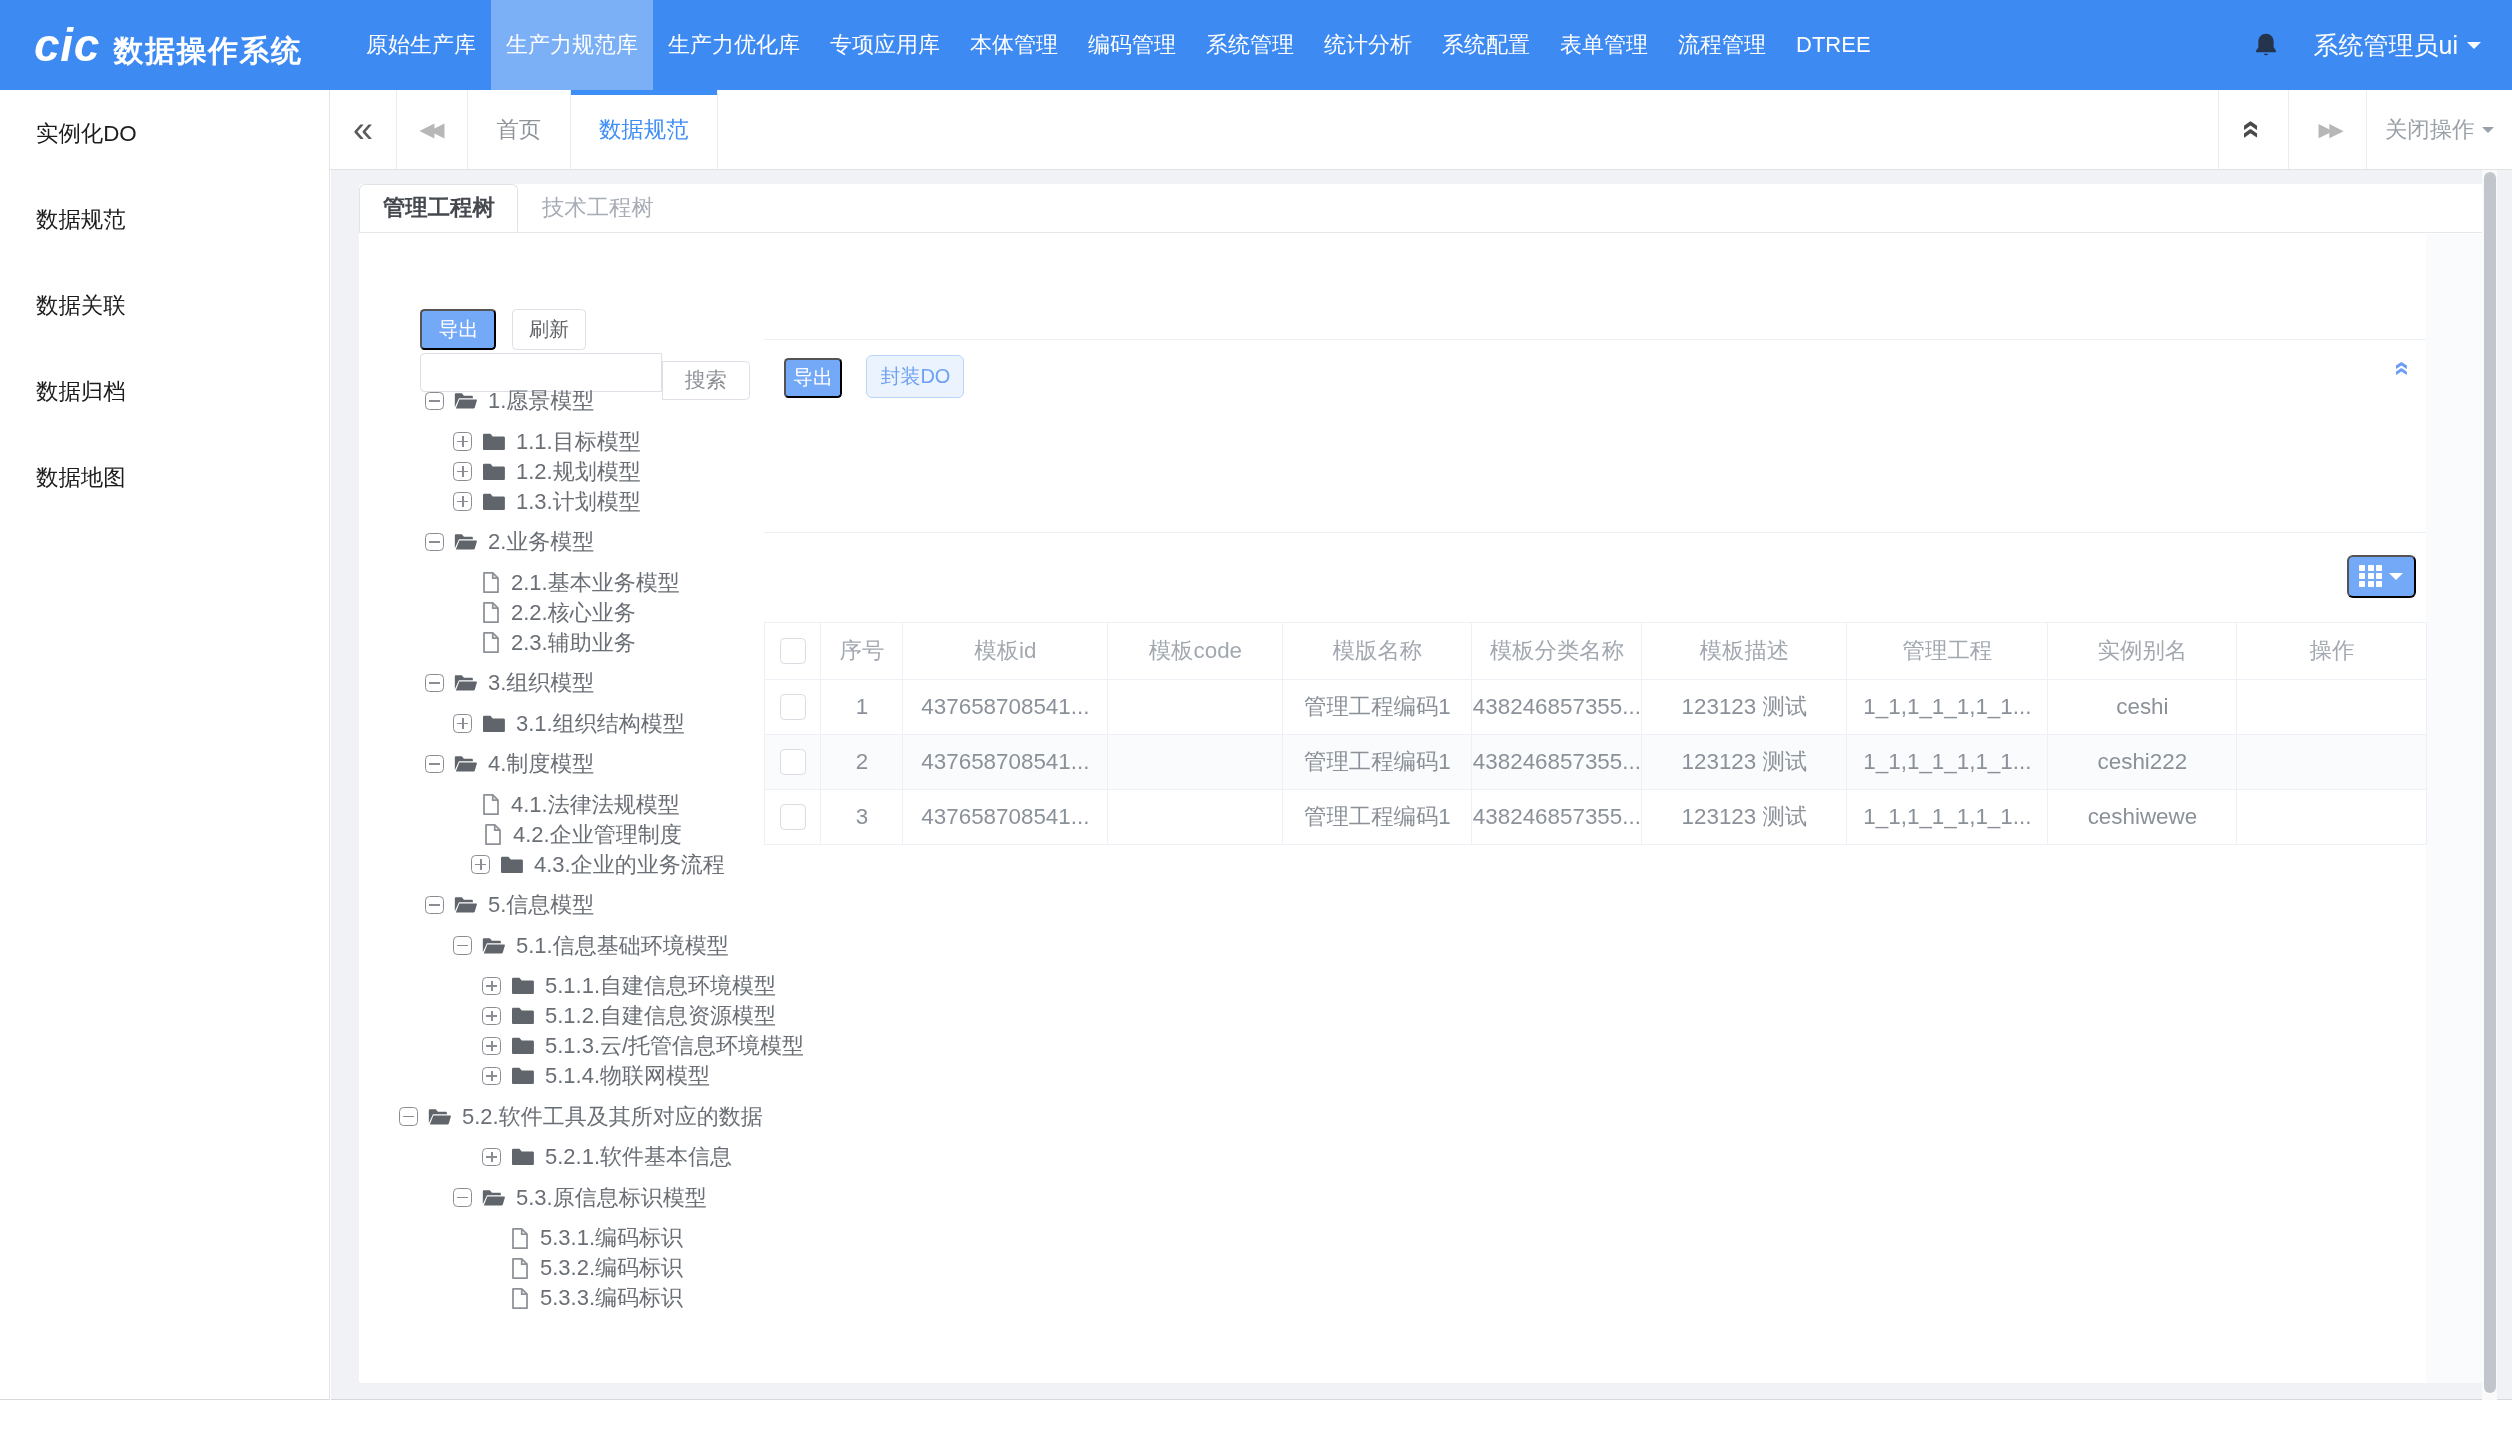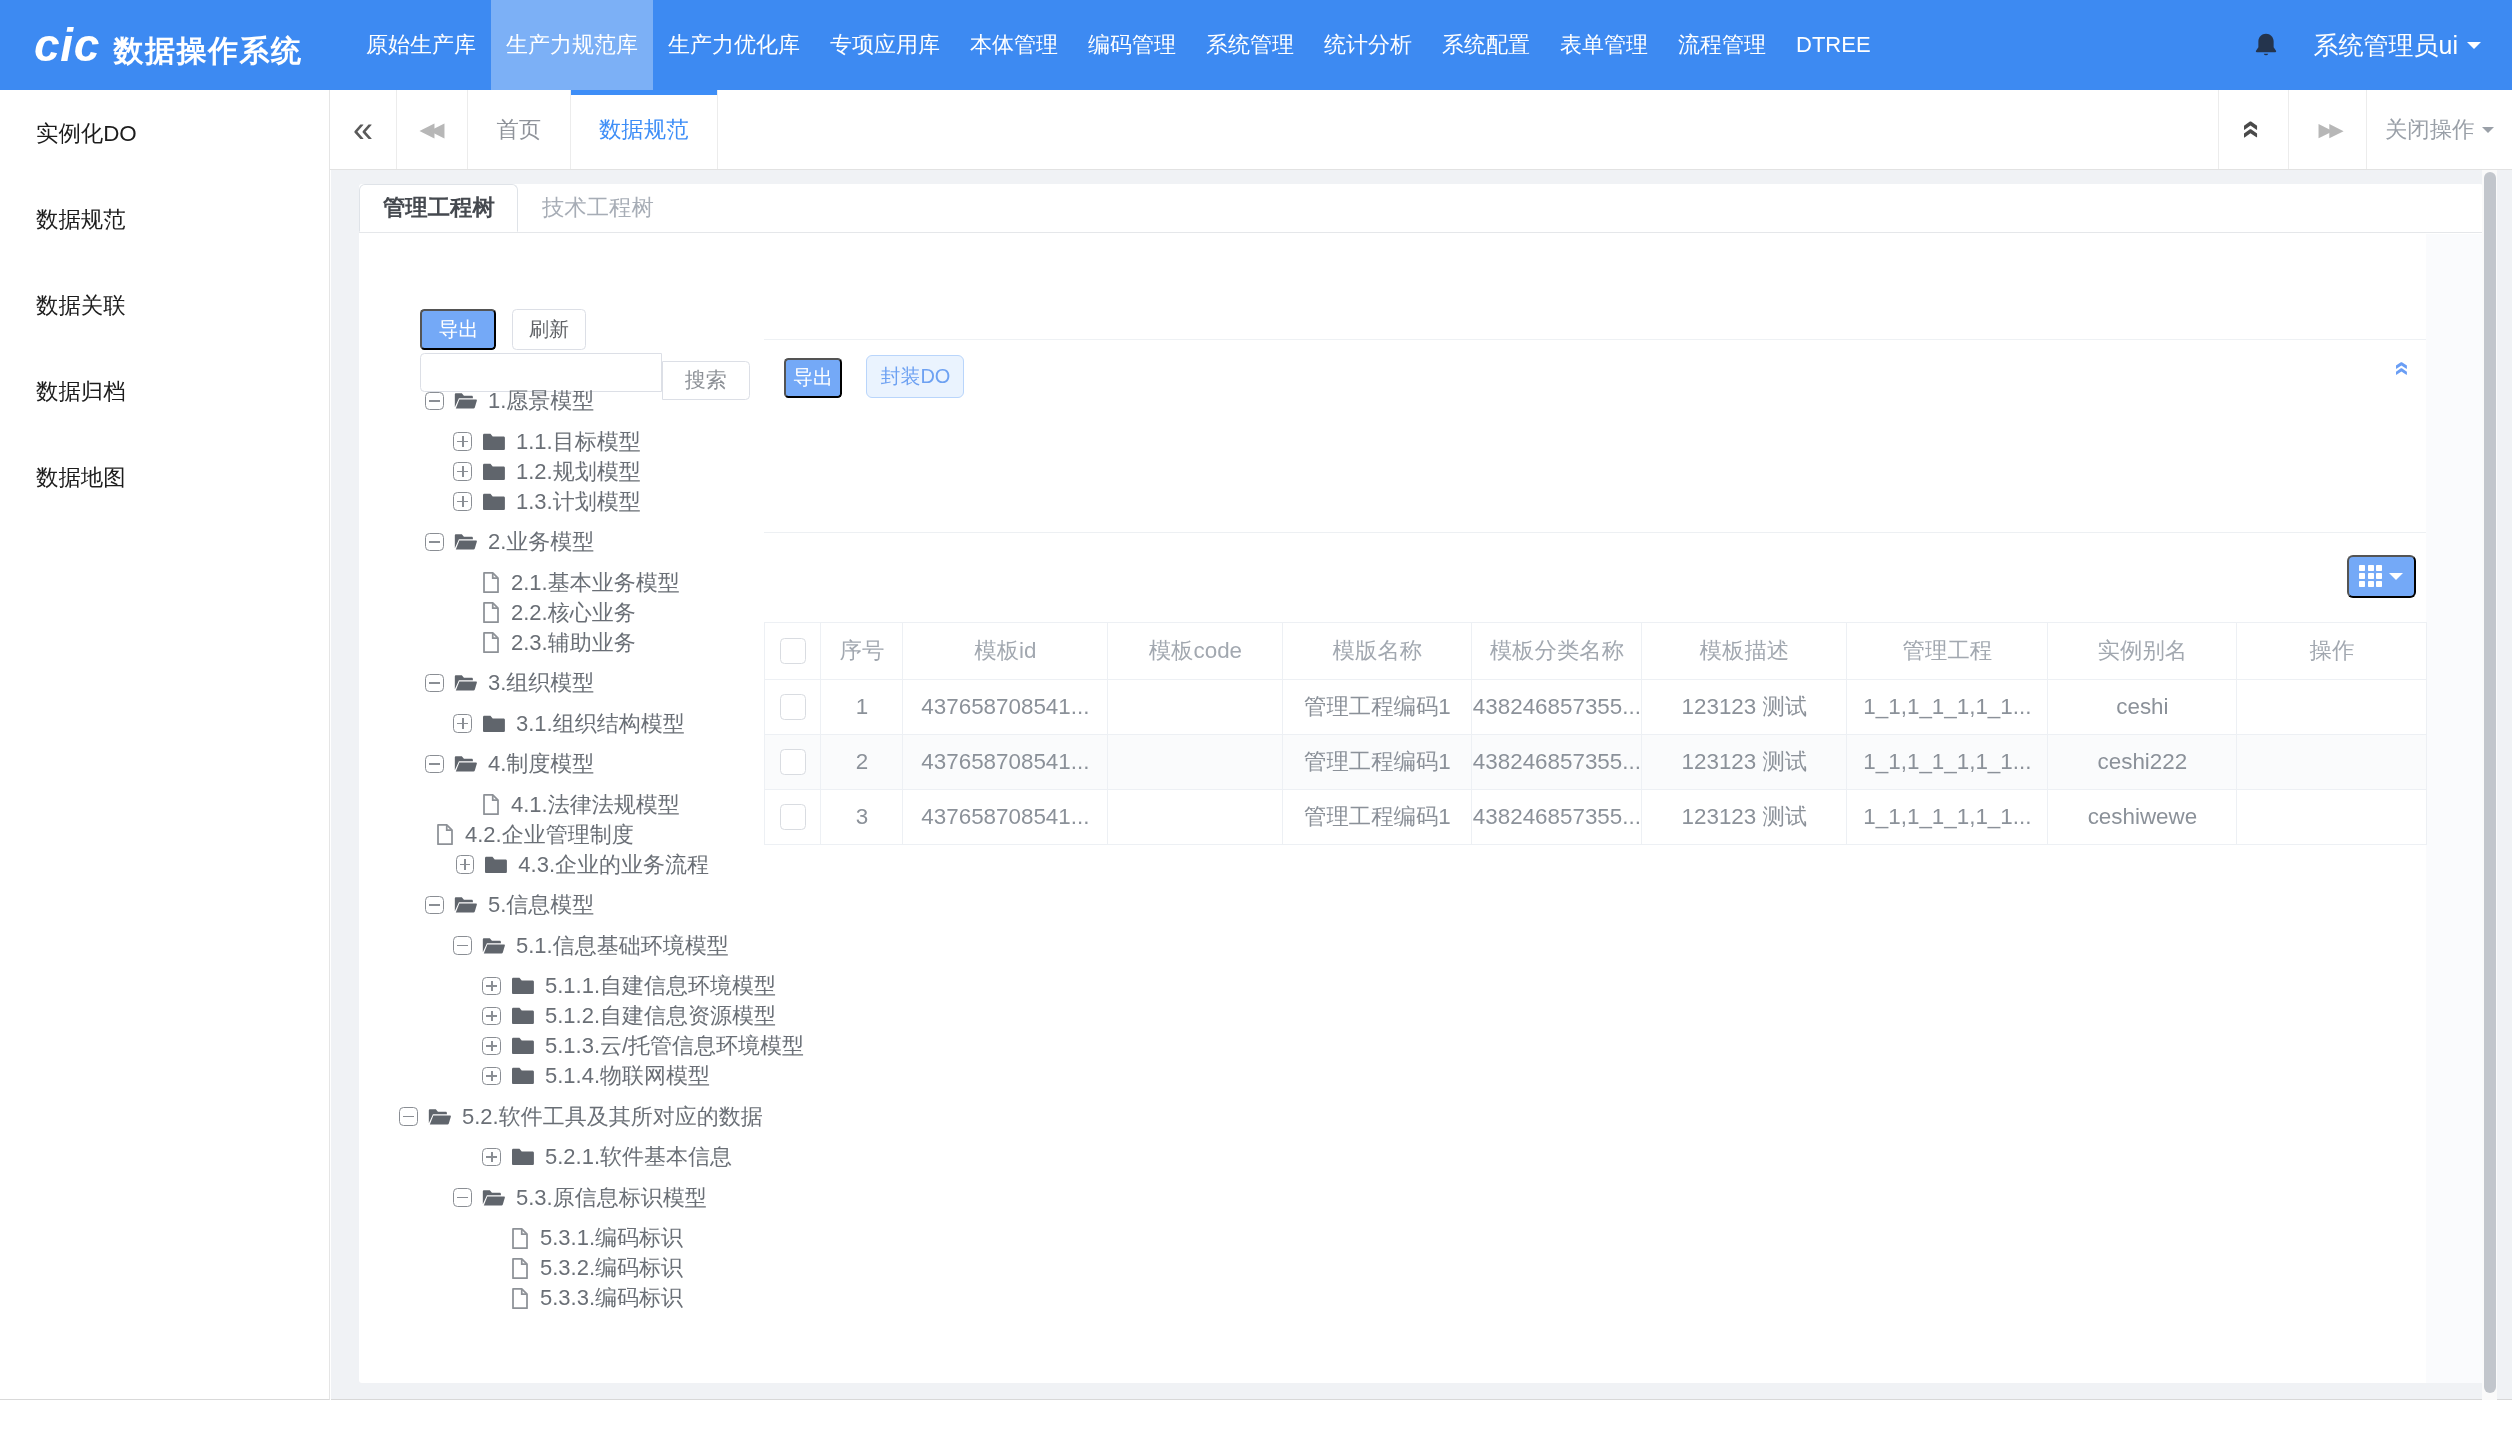--- a/index.html
+++ b/index.html
@@ -286,28 +286,28 @@
                 </svg>
                 <span>4.制度模型</span>
               </div>
               <div class="tnode" style="padding-left: 94px;">
                 <span class="tgl-spacer"></span>
                 <svg class="ticon" width="18" height="21" viewBox="0 0 24 28">
                   <use href="#i-file"></use>
                 </svg>
                 <span>4.1.法律法规模型</span>
               </div>
-              <div class="tnode" style="padding-left: 48px;">
+              <div class="tnode" style="padding-left: 96px;">
                 <span class="tgl-spacer"></span>
                 <svg class="ticon" width="18" height="21" viewBox="0 0 24 28">
                   <use href="#i-file"></use>
                 </svg>
                 <span>4.2.企业管理制度</span>
               </div>
-              <div class="tnode" style="padding-left: 41px; justify-content: center;">
+              <div class="tnode" style="padding-left: 112px;">
                 <span class="tgl plus"></span>
                 <svg class="ticon" width="23" height="19.5" viewBox="0 0 31 26">
                   <use href="#i-folder"></use>
                 </svg>
                 <span>4.3.企业的业务流程</span>
               </div>
               <div class="tnode expanded" style="padding-left: 66px;">
                 <span class="tgl"></span>
                 <svg class="ticon" width="23" height="19.5" viewBox="0 0 31 26">
                   <use href="#i-folder-open"></use>

